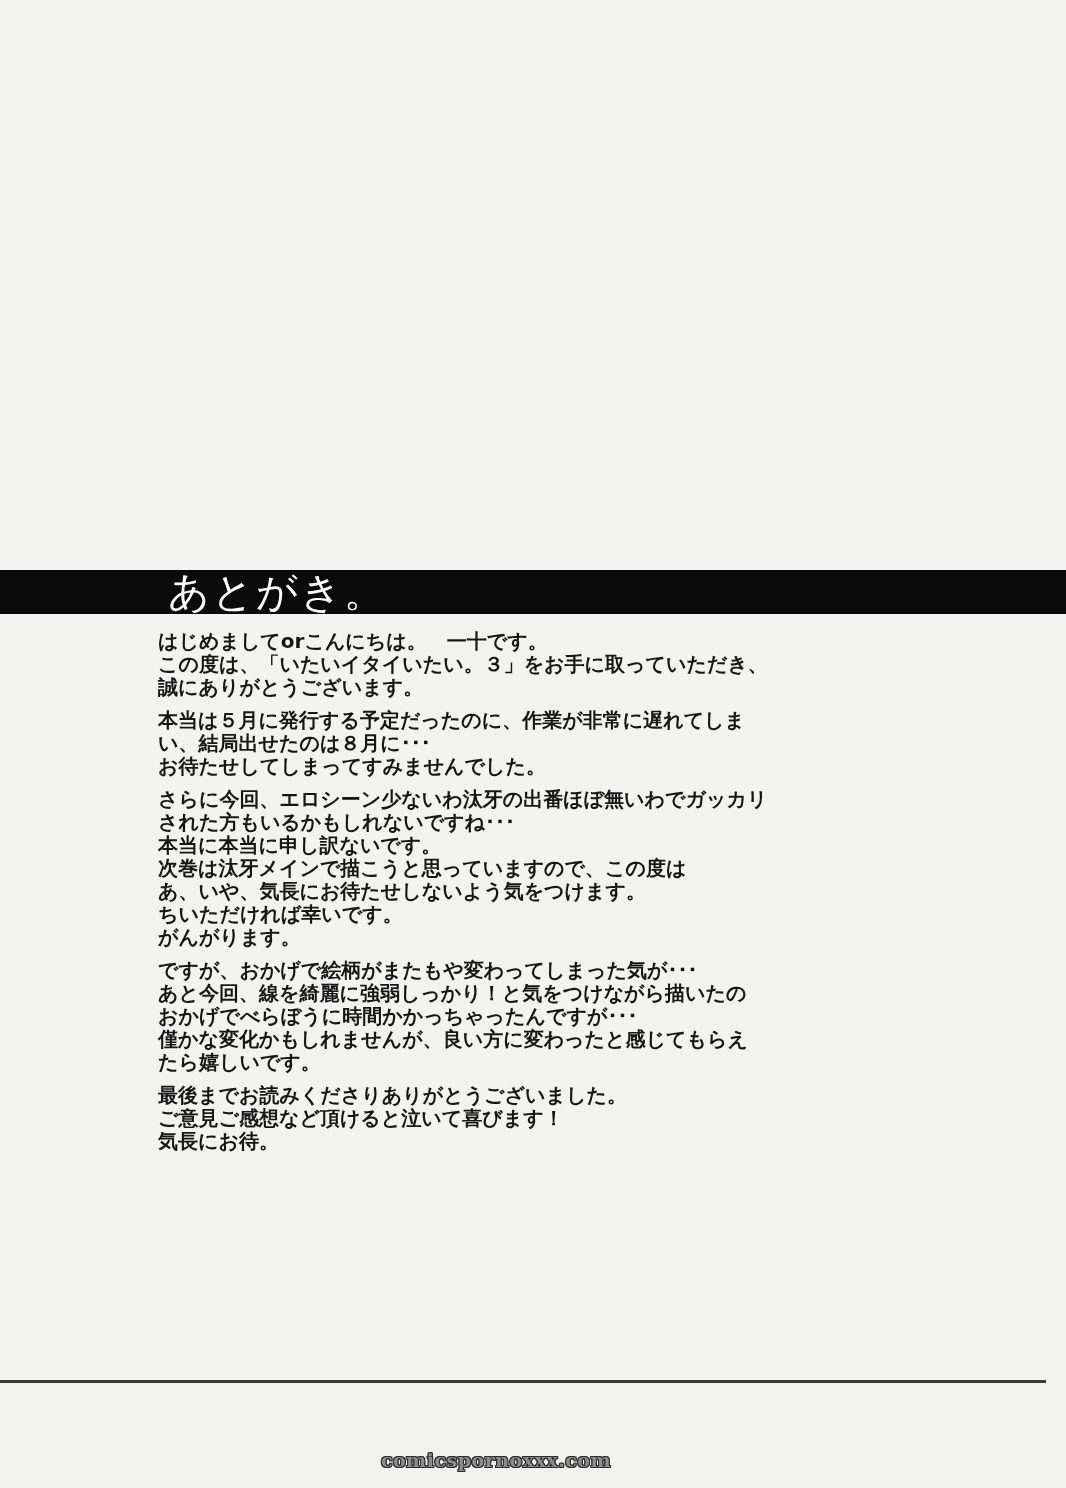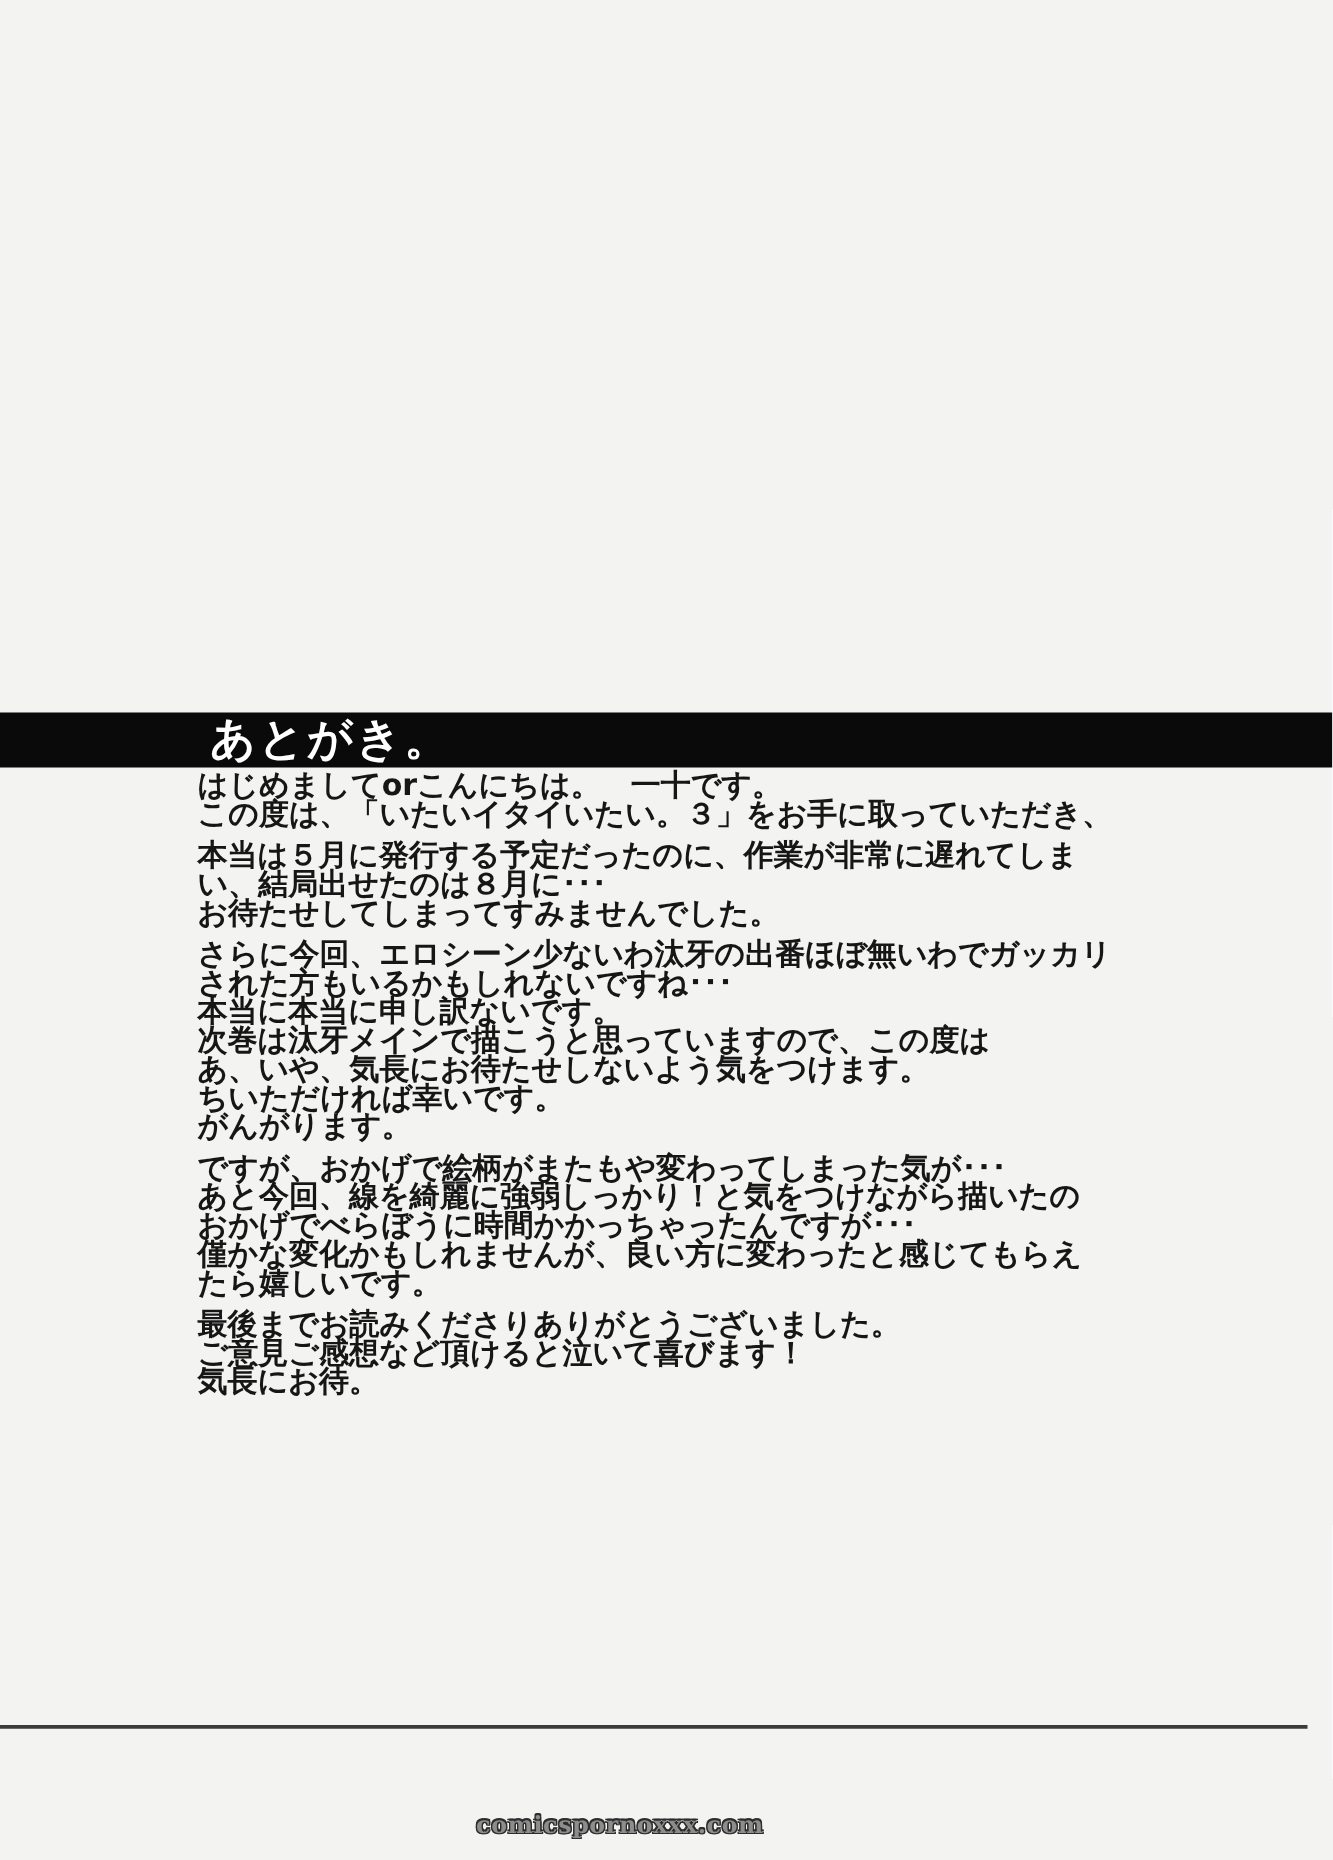--- a/index.html
+++ b/index.html
@@ -26,31 +26,31 @@
     top: 570px;
     left: 0;
     width: 1066px;
     height: 44px;
     background: var(--bar-bg);
   }
   .title-bar .title {
     display: block;
     margin-left: 168px;
     line-height: 44px;
-    font-size: 36px;
-    font-weight: 700;
+    font-size: 41px;
+    font-weight: 400;
     letter-spacing: 2px;
     color: var(--bar-text);
     white-space: nowrap;
   }
   .body-text {
     position: absolute;
-    top: 617px;
+    top: 630px;
     left: 158px;
-    font-size: 24px;
+    font-size: 20px;
     line-height: 23px;
     font-weight: 700;
     color: var(--body-text);
   }
   .body-text .para { margin-bottom: 10px; }
   .body-text .line { white-space: nowrap; }
   .divider-rule {
     position: absolute;
     top: 1380px;
     left: 0;
@@ -86,20 +86,21 @@
 <div class="page">
 
   <div class="title-bar">
     <span class="title">あとがき。</span>
   </div>
 
   <div class="body-text">
     <div class="para">
       <div class="line">はじめましてorこんにちは。　一十です。</div>
       <div class="line">この度は、「いたいイタイいたい。３」をお手に取っていただき、</div>
+      <div class="line">誠にありがとうございます。</div>
     </div>
     <div class="para">
       <div class="line">本当は５月に発行する予定だったのに、作業が非常に遅れてしま</div>
       <div class="line">い、結局出せたのは８月に･･･</div>
       <div class="line">お待たせしてしまってすみませんでした。</div>
     </div>
     <div class="para">
       <div class="line">さらに今回、エロシーン少ないわ汰牙の出番ほぼ無いわでガッカリ</div>
       <div class="line">された方もいるかもしれないですね･･･</div>
       <div class="line">本当に本当に申し訳ないです。</div>

